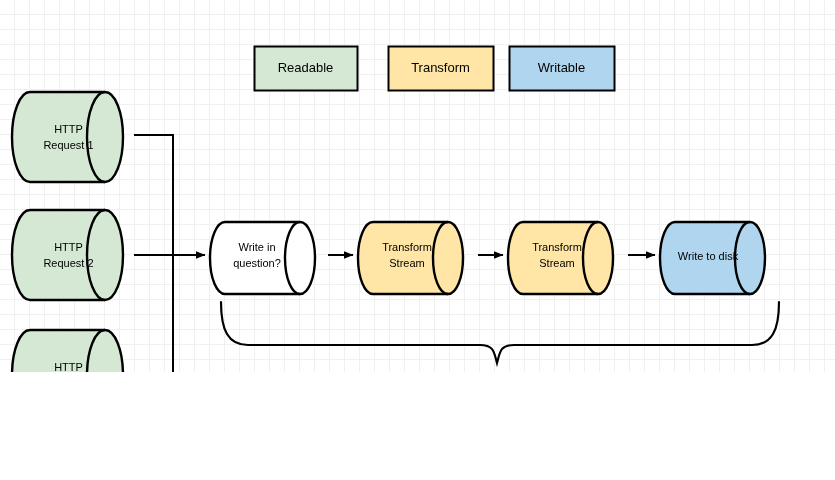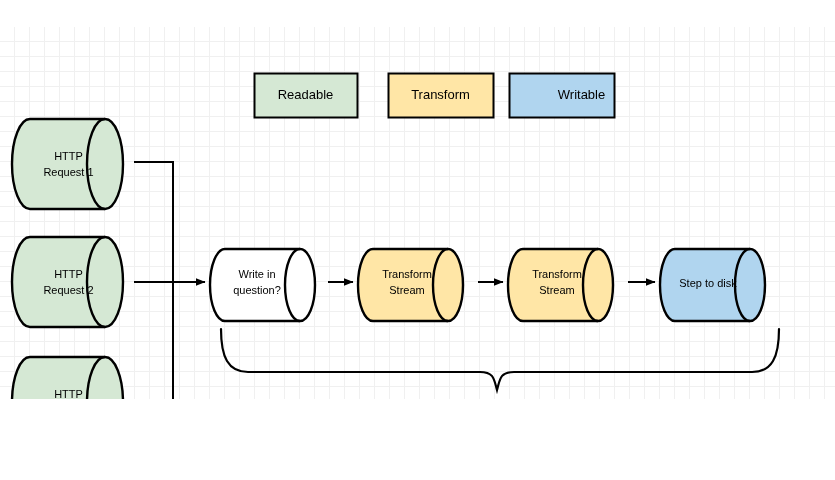--- a/index.html
+++ b/index.html
@@ -14,21 +14,20 @@
     overflow: hidden;
     background-color: #ffffff;
     background-image:
       linear-gradient(to right, #f0f0f0 1px, transparent 1px),
       linear-gradient(to bottom, #f0f0f0 1px, transparent 1px),
       linear-gradient(to right, #d9d9d9 1px, transparent 1px),
       linear-gradient(to bottom, #d9d9d9 1px, transparent 1px);
     background-size: 15px 15px, 15px 15px, 60px 60px, 60px 60px;
     background-position: 14px 14px, 14px 14px, 14px 14px, 14px 14px;
     font-family: "Liberation Sans", sans-serif;
-    margin-top: 27px;
   }
   #vector {
     position: absolute;
     left: 0;
     top: 0;
     width: 835px;
     height: 480px;
   }
   .lbl {
     position: absolute;
@@ -125,32 +124,32 @@
                L 480,345
                C 494,345 494,352 497,363
                C 500,352 500,345 514,345
                L 752,345
                C 772,345 779,330 779,302" fill="none" stroke="#000000" stroke-width="2.2" stroke-linecap="round"></path>
     </g>
   </svg>
 
   <div class="lbl legend-lbl" style="left:254px; top:60px; width:103px;">Readable</div>
   <div class="lbl legend-lbl" style="left:388px; top:60px; width:105px;">Transform</div>
-  <div class="lbl legend-lbl" style="left:509px; top:60px; width:105px;padding-left:20px;">Writable</div>
+  <div class="lbl legend-lbl" style="left:509px; top:60px; width:105px;">Writable</div>
 
   <div class="lbl node-lbl" style="left:17px; top:121px; width:103px;">HTTP
 Request 1</div>
   <div class="lbl node-lbl" style="left:17px; top:239px; width:103px;">HTTP
 Request 2</div>
   <div class="lbl node-lbl" style="left:17px; top:359px; width:103px;">HTTP
 Request 3</div>
 
   <div class="lbl node-lbl" style="left:212px; top:239px; width:90px;">Write in
 question?</div>
   <div class="lbl node-lbl" style="left:362px; top:239px; width:90px;">Transform
 Stream</div>
   <div class="lbl node-lbl" style="left:512px; top:239px; width:90px;">Transform
 Stream</div>
-  <div class="lbl node-lbl" style="left:662px; top:248px; width:92px;">Step to disk</div>
+  <div class="lbl node-lbl" style="left:662px; top:248px; width:92px;">Write to disk</div>
 
   <div class="brace-lbl" style="left:503px; top:384px;">Pipeline</div>
 
 </div>
 
 </body></html>

